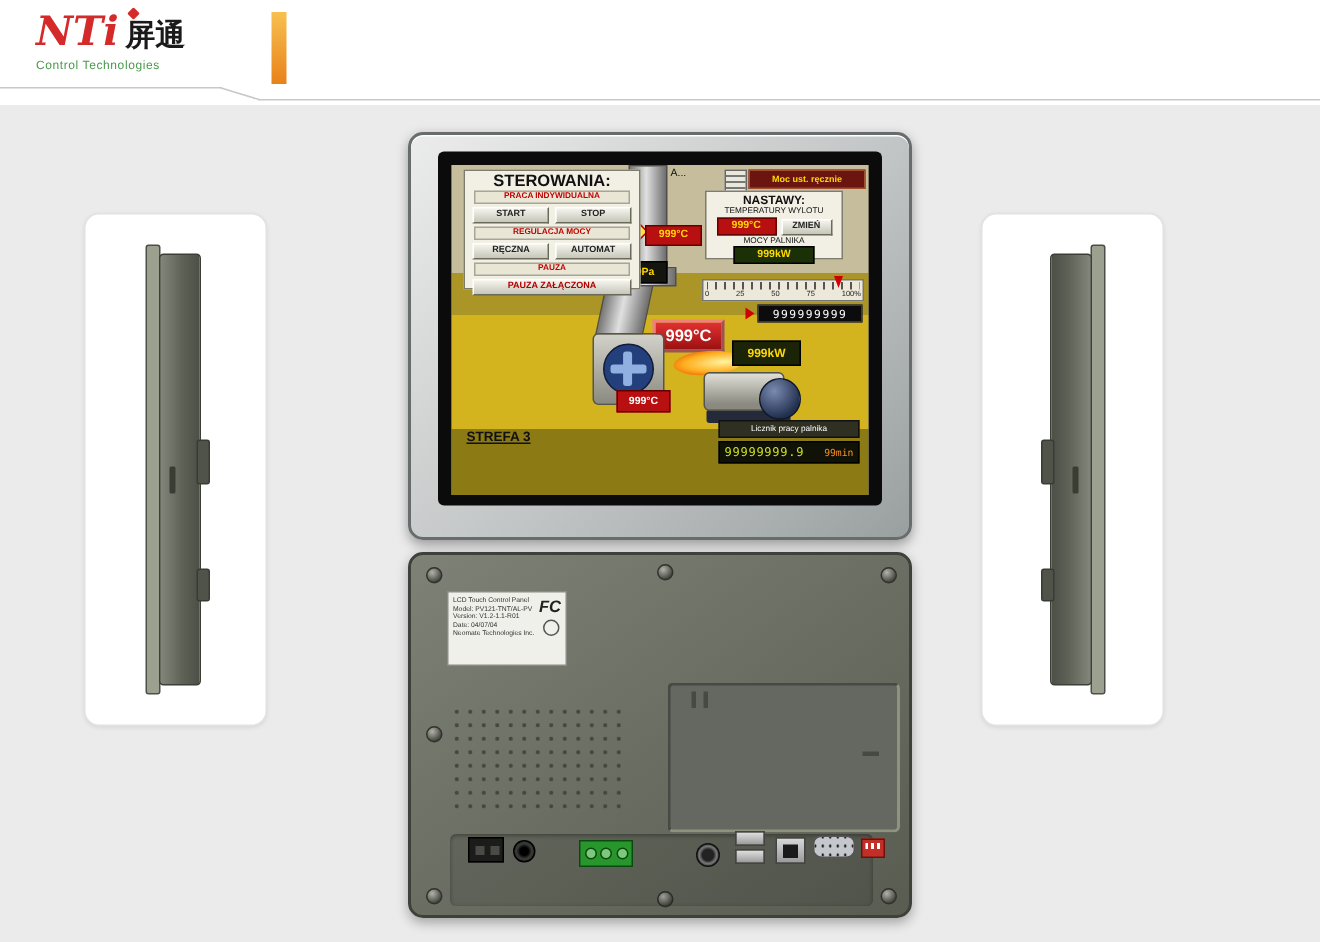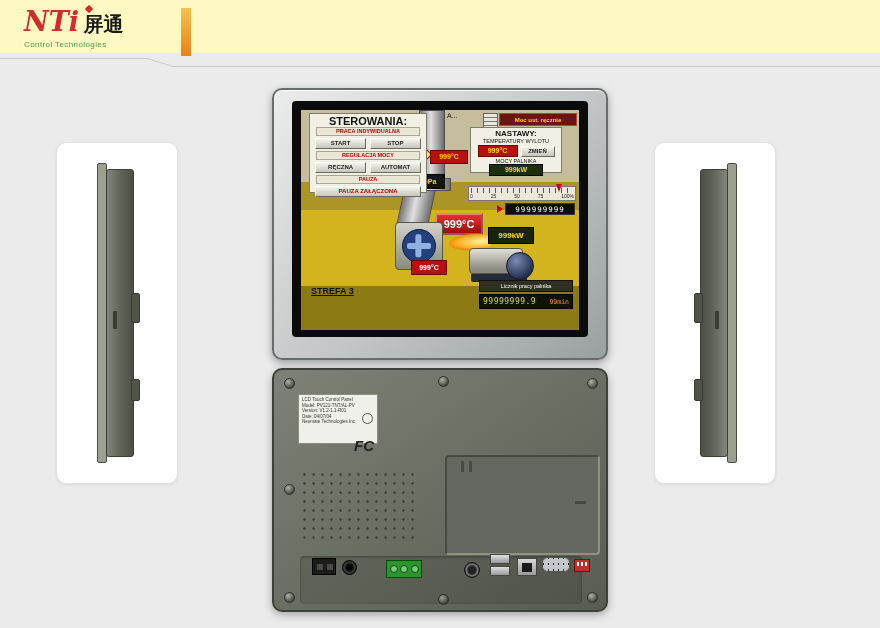--- a/index.html
+++ b/index.html
@@ -1,20 +1,20 @@
 <!DOCTYPE html>
 <html><head>
 <meta charset="utf-8">
 <style>
   html,body{margin:0;padding:0;background:#ebebeb;}
   .canvas{position:relative;width:880px;height:628px;background:#ebebeb;font-family:"Liberation Sans",sans-serif;overflow:hidden;}
   .abs{position:absolute;}
 
   
-  .header{position:absolute;left:0;top:0;width:880px;height:53px;background:#fef9c3;}
+  .header{position:absolute;left:0;top:0;width:880px;height:70px;background:#ffffff;}
   .logo-name{font-family:"DejaVu Serif",serif;font-style:italic;font-weight:bold;font-size:27px;color:#d42a2a;line-height:28px;}
   .logo-cn{font-weight:bold;font-size:20px;color:#1a1a1a;}
   .logo-sub{font-size:8px;color:#4a9a4a;letter-spacing:.4px;}
   .leaf{width:6px;height:6px;background:#d42a2a;transform:rotate(45deg);border-radius:1px;}
   .orange-bar{width:10px;height:48px;background:linear-gradient(180deg,#f8c050,#e8821a);}
   .page-title{font-size:25px;font-weight:bold;color:#0e7d92;letter-spacing:.5px;}
   .divider{height:1px;background:#c8c8c8;}
 
   
   .card{position:absolute;background:#fff;border:1px solid #e2e2de;border-radius:10px;box-shadow:0 1px 3px rgba(0,0,0,.08);}
@@ -63,21 +63,21 @@
   .mono{font-family:"DejaVu Sans Mono",monospace;}
 
   
   .back-body{position:absolute;inset:0;background:linear-gradient(145deg,#7d8176,#696d61 55%,#585c51);border:2px solid #3e4139;border-radius:10px;box-shadow:0 3px 8px rgba(0,0,0,.3);}
   .screw{position:absolute;width:9px;height:9px;border-radius:50%;background:radial-gradient(circle at 35% 30%,#b2b2aa,#44463e 75%);border:1px solid #30322b;}
   .vents{position:absolute;left:28px;top:102px;width:120px;height:70px;background-image:radial-gradient(#3d4038 1.2px,transparent 1.5px);background-size:9px 9px;opacity:.85;}
   .recess{position:absolute;left:173px;top:87px;width:155px;height:100px;background:#646860;border-radius:4px;border-top:2px solid #474a42;border-left:2px solid #474a42;border-bottom:2px solid #8e927f;border-right:2px solid #8e927f;box-sizing:border-box;}
   .band{position:absolute;left:28px;top:188px;width:282px;height:48px;background:rgba(0,0,0,.10);border-radius:4px;box-shadow:inset 0 1px 3px rgba(0,0,0,.35);}
   .blabel{position:absolute;left:26px;top:26px;width:80px;height:50px;background:#f0f0ea;border:1px solid #8c8c84;box-sizing:border-box;padding:2px 3px;}
   .blabel .ln{font-size:4.5px;line-height:5.6px;color:#333;white-space:nowrap;overflow:hidden;}
-  .fcc{position:absolute;right:3px;top:4px;font-size:15px;font-weight:bold;font-style:italic;color:#222;margin-top:38px;}
+  .fcc{position:absolute;right:3px;top:4px;font-size:11px;font-weight:bold;font-style:italic;color:#222;}
   .cert{position:absolute;right:4px;top:18px;width:9px;height:9px;border:1.2px solid #555;border-radius:50%;}
   .conn{position:absolute;box-sizing:border-box;}
 </style>
 </head>
 <body>
 
 <div class="canvas">
 
   <div class="header">
     <div class="abs" style="left:24px;top:8px;">

